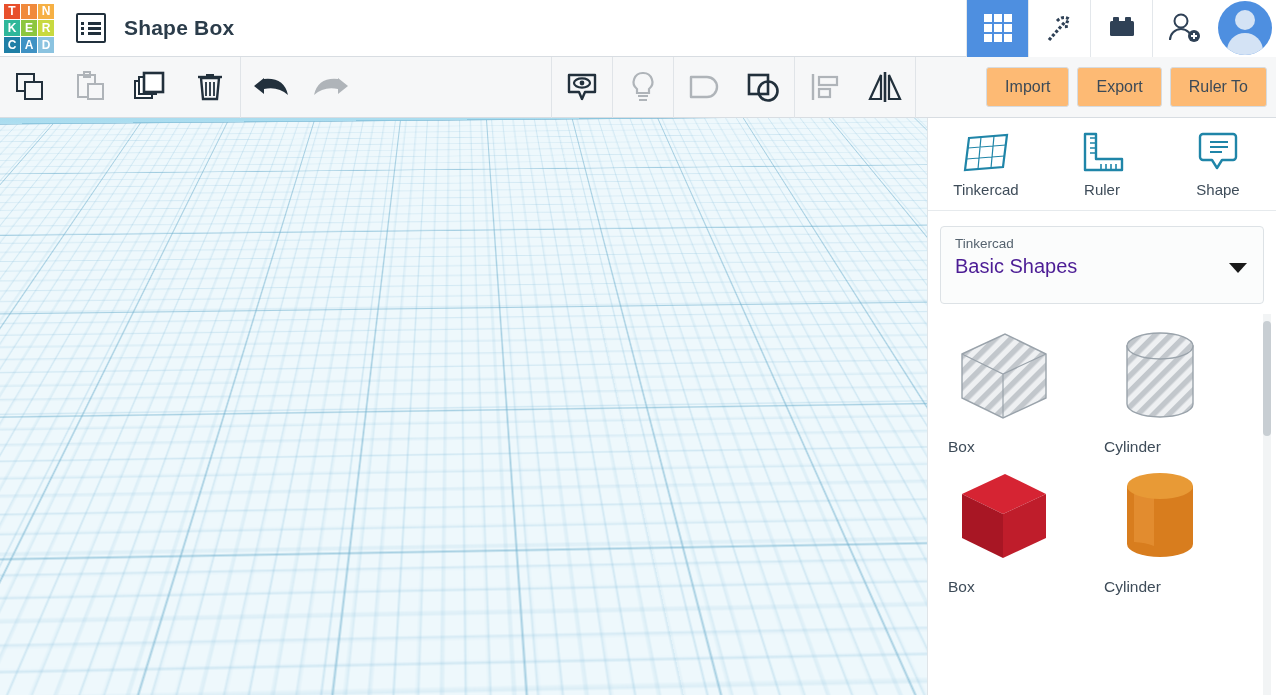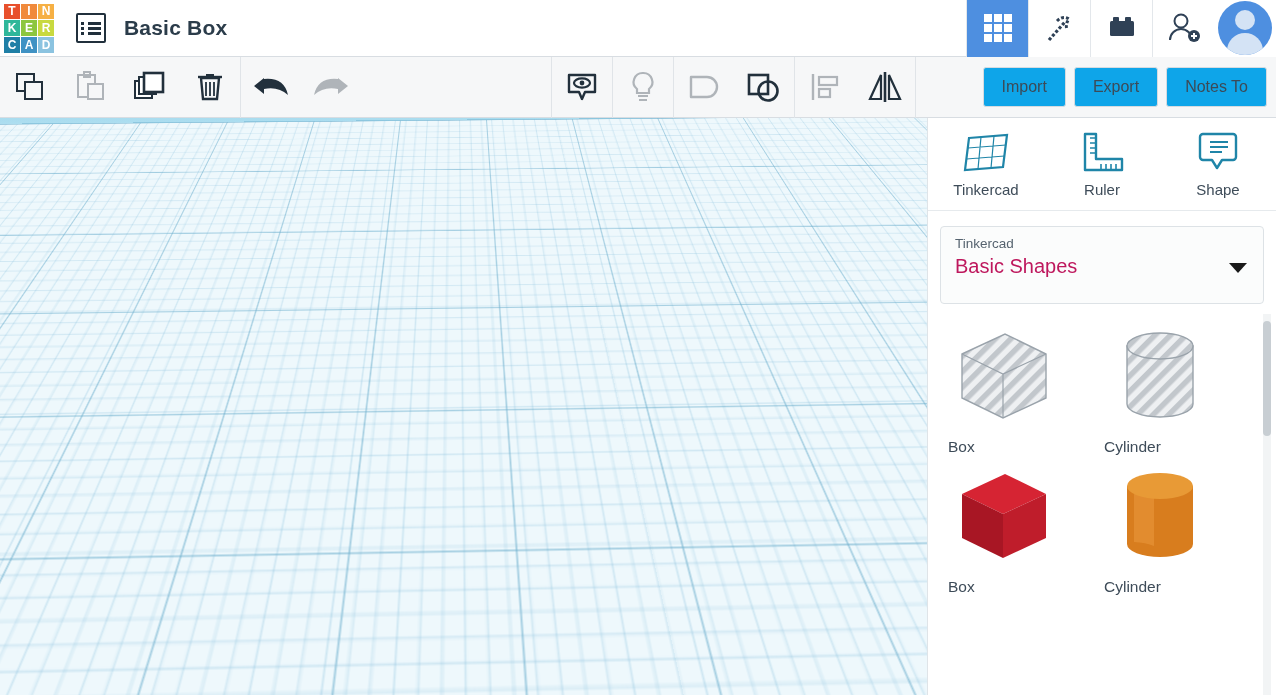--- a/index.html
+++ b/index.html
@@ -80,21 +80,21 @@
   .tb-group { display: flex; align-items: center; height: 61px; }
   .tb-sep { width: 1px; height: 61px; background: #e0e4e8; }
   .tb-btn {
     width: 60px; height: 61px; display: flex; align-items: center; justify-content: center;
     background: transparent;
   }
   .tb-btn.disabled { opacity: .33; }
   .tb-right { margin-left: auto; display: flex; align-items: center; gap: 8px; padding-right: 9px; }
   .pill {
     height: 40px; padding: 0 18px; display: flex; align-items: center; justify-content: center;
-    border: 1px solid #d6dbe0; border-radius: 3px; background: #0ea5e9;
+    border: 1px solid #d6dbe0; border-radius: 3px; background: #fdba74;
     font-size: 16px; color: #3c4a57;
   }
 
   
   .canvas {
     position: absolute; top: 118px; left: 0; width: 927px; height: 577px;
     overflow: hidden;
     background: #c5e8f5;
   }
   .sky {
@@ -244,21 +244,21 @@
     padding-top: 12px; border-bottom: 1px solid #e6eaed;
   }
   .rp-tool { display: flex; flex-direction: column; align-items: center; gap: 5px; width: 100px; }
   .rp-tool-label { font-size: 15px; color: #3e4c59; }
   .rp-select {
     margin: 15px 12px 0 12px; height: 78px;
     border: 1px solid #dde2e6; border-radius: 4px; background: #fbfcfc;
     padding: 9px 14px 16px 14px; position: relative;
   }
   .rp-select-kicker { font-size: 13.5px; color: #56636f; }
-  .rp-select-value { font-size: 20px; color: #be185d; margin-top: 4px; }
+  .rp-select-value { font-size: 20px; color: #4c1d95; margin-top: 4px; }
   .rp-select-caret {
     position: absolute; right: 16px; top: 36px;
     width: 0; height: 0; border-left: 9px solid transparent;
     border-right: 9px solid transparent; border-top: 10px solid #1a1a1a;
   }
   .rp-grid {
     margin-top: 16px; display: grid; grid-template-columns: 1fr 1fr;
     row-gap: 4px; padding: 0 16px 0 20px;
   }
   .rp-cell { display: flex; flex-direction: column; }
@@ -289,21 +289,21 @@
         <div style="background: rgb(63, 146, 196);">A</div>
         <div style="background: rgb(139, 195, 224);">D</div>
       </div>
 
     <div class="hdr-listicon">
       <i></i>
         <i></i>
         <i></i>
     </div>
 
-    <div class="doc-title">Basic Box</div>
+    <div class="doc-title">Shape Box</div>
 
     <div class="hdr-right">
       <div class="hdr-btn active">
         <span class="grid9">
           <span></span>
             <span></span>
             <span></span>
             <span></span>
             <span></span>
           <span></span>
@@ -424,21 +424,21 @@
           <path d="M16 4 L16 28 L5 28 z" fill="none" stroke="#22303c" stroke-width="2.2"></path>
           <path d="M24 4 L24 28 L35 28 z" fill="none" stroke="#22303c" stroke-width="2.2"></path>
         </svg>
       </div>
       <div class="tb-sep"></div>
     </div>
 
     <div class="tb-right">
       <div class="pill">Import</div>
       <div class="pill">Export</div>
-      <div class="pill">Notes To</div>
+      <div class="pill">Ruler To</div>
     </div>
   </div>
 
   <div class="canvas">
     <div class="sky"></div>
     <div class="plane"></div>
 
     <div class="viewcube">
       <div class="vc-side"></div>
       <div class="vc-top">

